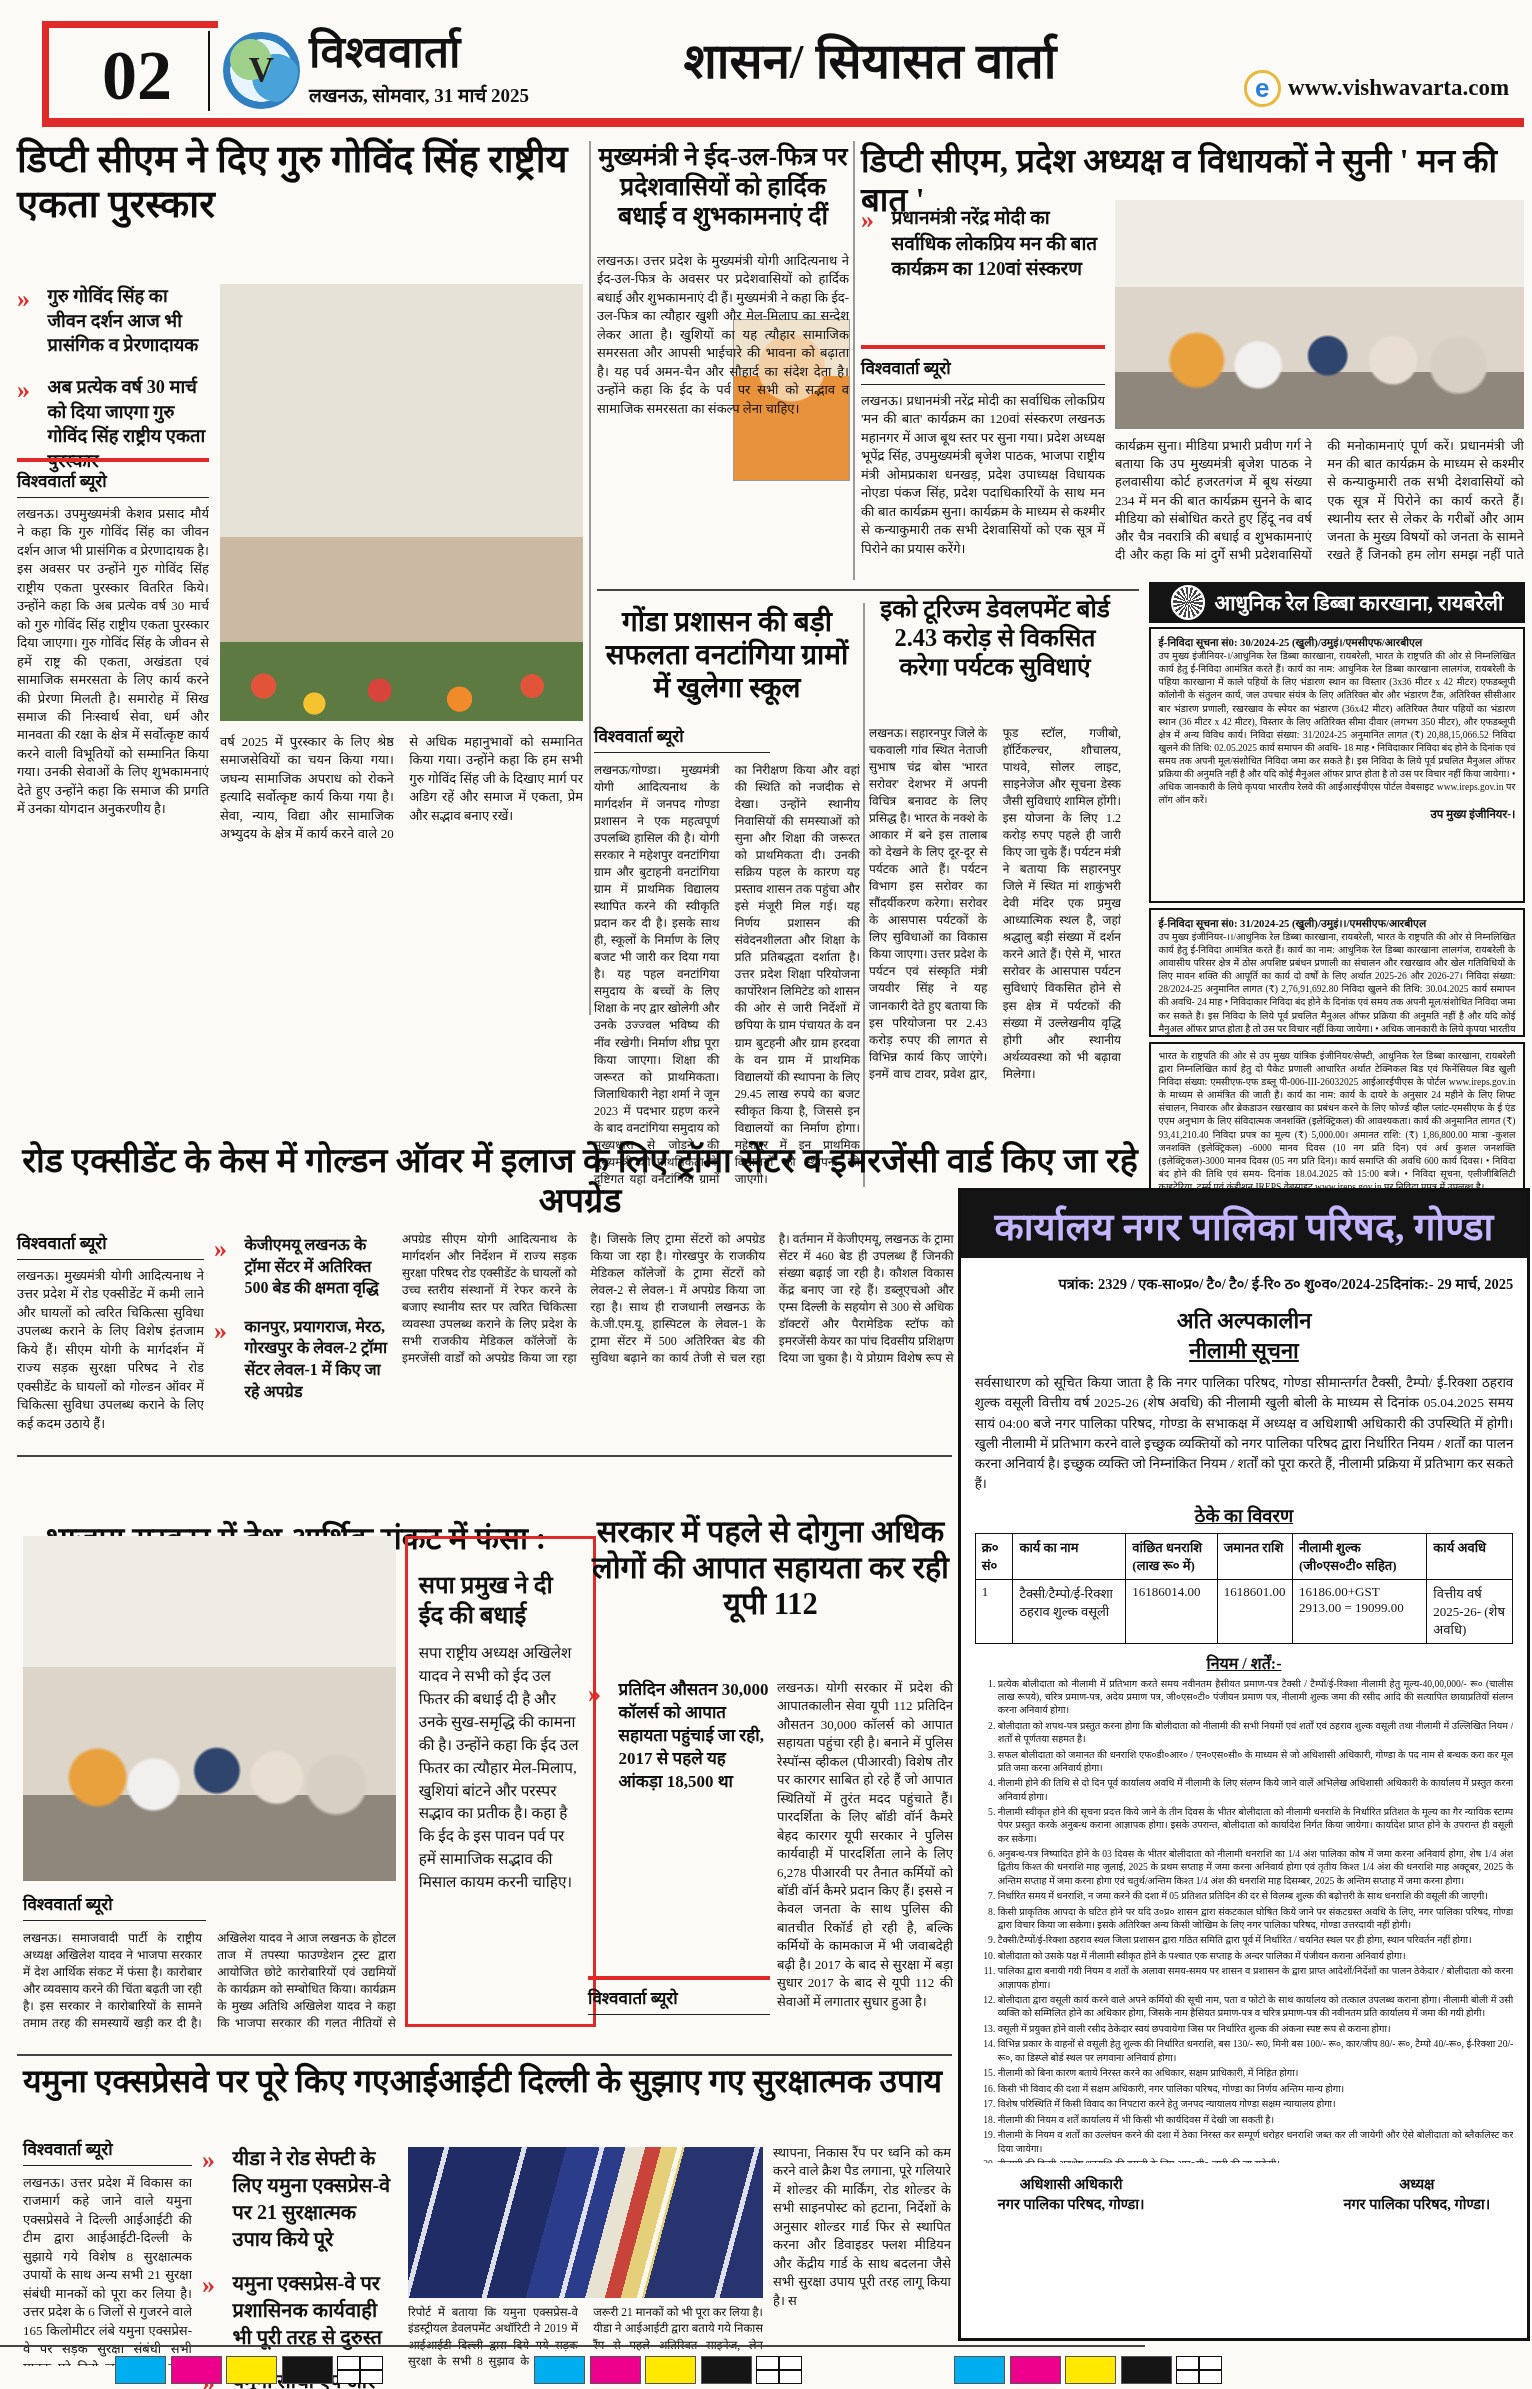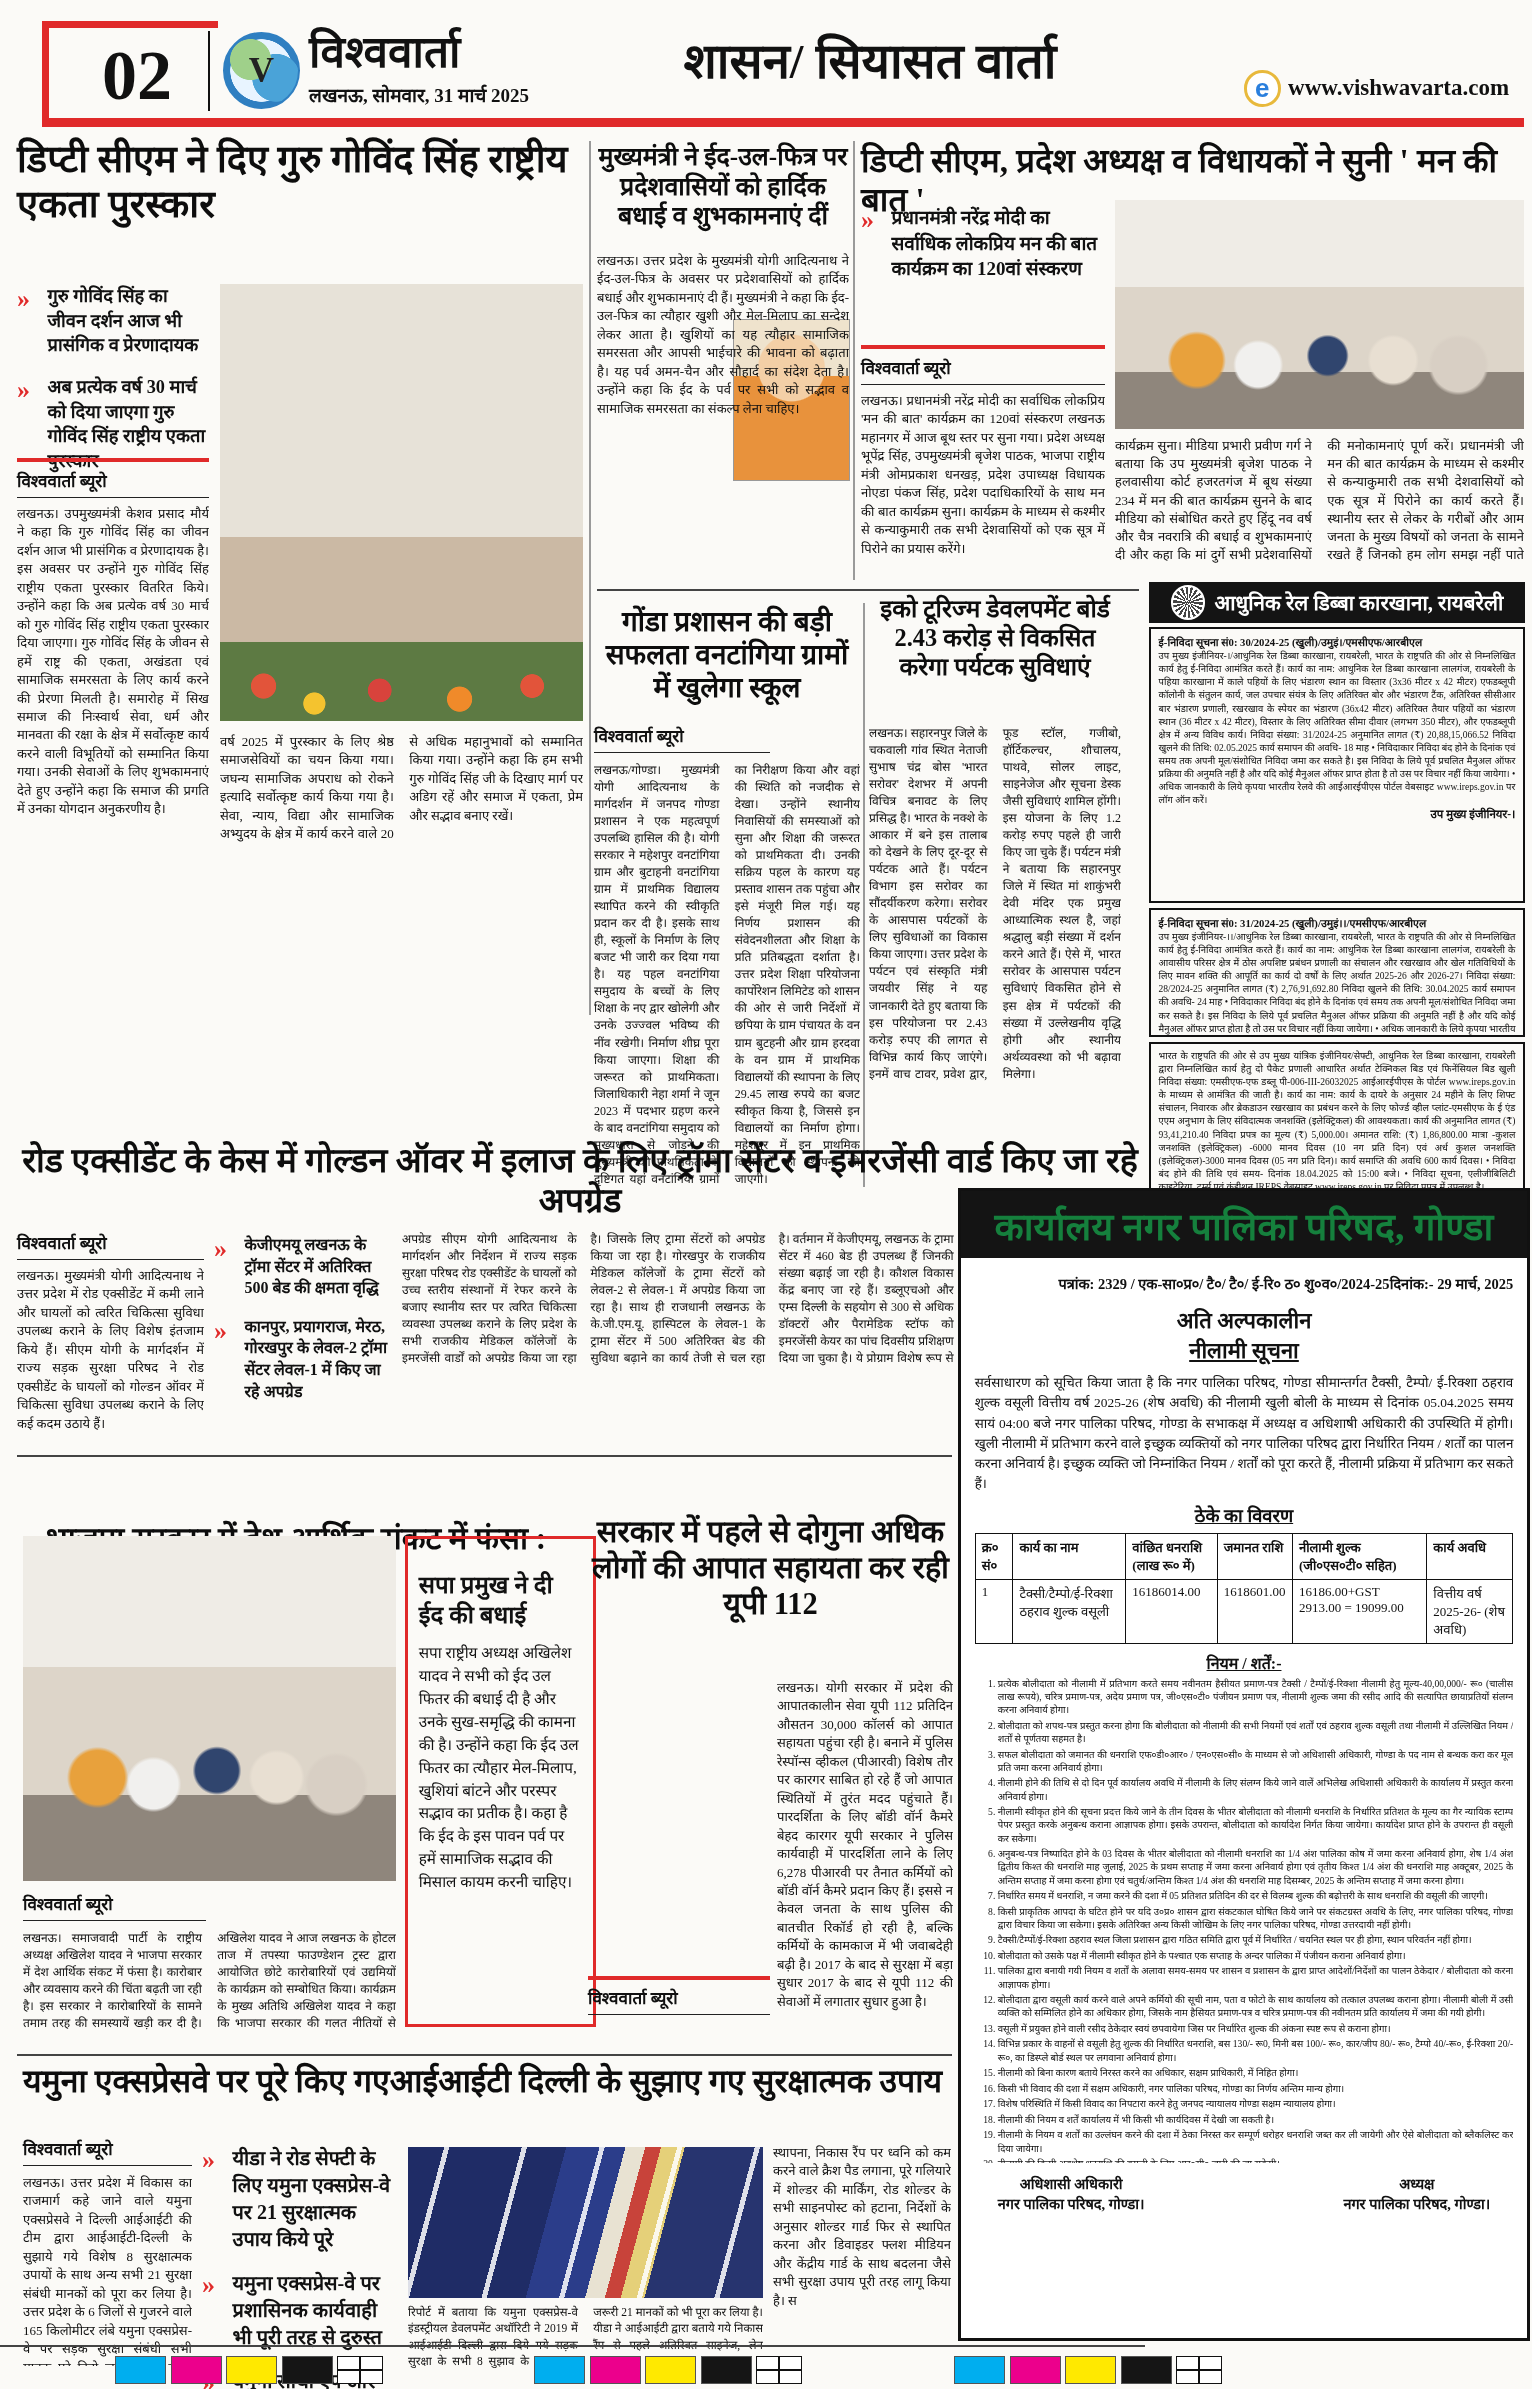--- a/index.html
+++ b/index.html
@@ -61,21 +61,21 @@
   .rail-logo{width:30.5px;height:30.5px;border-radius:50%;background:
      conic-gradient(#fff 0 10deg,#444 10deg 20deg,#fff 20deg 30deg,#444 30deg 40deg,#fff 40deg 50deg,#444 50deg 60deg,#fff 60deg 70deg,#444 70deg 80deg,#fff 80deg 90deg,#444 90deg 100deg,#fff 100deg 110deg,#444 110deg 120deg,#fff 120deg 130deg,#444 130deg 140deg,#fff 140deg 150deg,#444 150deg 160deg,#fff 160deg 170deg,#444 170deg 180deg,#fff 180deg 190deg,#444 190deg 200deg,#fff 200deg 210deg,#444 210deg 220deg,#fff 220deg 230deg,#444 230deg 240deg,#fff 240deg 250deg,#444 250deg 260deg,#fff 260deg 270deg,#444 270deg 280deg,#fff 280deg 290deg,#444 290deg 300deg,#fff 300deg 310deg,#444 310deg 320deg,#fff 320deg 330deg,#444 330deg 340deg,#fff 340deg 350deg,#444 350deg);
      border:2.3px solid #fff;flex:0 0 auto;}
   .tender{border:2.3px solid #111;padding:6.1px 7.6px;font-size:9.5px;line-height:1.38;text-align:justify;overflow:hidden;margin-top:4.6px;}
   .tender .tno{font-weight:bold;font-size:10.7px;}
   .tender .sign{text-align:right;font-weight:bold;font-size:11.5px;}
   .rail-foot{background:#141414;color:#fff;text-align:center;font-weight:bold;font-size:17px;padding:2.3px 0;letter-spacing:1.5px;}
   .rail-web{text-align:center;font-weight:bold;font-size:10.7px;margin-top:3.1px;}
   
   .gonda{border:3.1px solid #111;background:#fff;}
-  .gonda-banner{background:#141414;color:#15803d;font-weight:bold;font-size:38px;text-align:center;padding:7.6px 0;}
+  .gonda-banner{background:#141414;color:#c4b5fd;font-weight:bold;font-size:38px;text-align:center;padding:7.6px 0;}
   .gonda-inner{padding:10.7px 13.7px;font-size:13px;}
   .gonda-ref{display:flex;justify-content:flex-end;font-weight:bold;font-size:14.5px;margin-top:4.6px;}
   .gonda-t1{text-align:center;font-weight:bold;font-size:22px;margin-top:10.7px;}
   .gonda-t2{text-align:center;font-weight:bold;font-size:22px;text-decoration:underline;}
   .gonda-body{font-size:13.4px;line-height:1.5;text-align:justify;margin-top:9.2px;}
   .gonda-tbl-title{text-align:center;font-weight:bold;font-size:18.3px;text-decoration:underline;margin:7.6px 0 6.1px;}
   table.gtable{border-collapse:collapse;width:100%;font-size:13px;}
   table.gtable th,table.gtable td{border:1.5px solid #111;padding:4.6px 6.1px;text-align:left;vertical-align:top;}
   table.gtable th{font-weight:bold;}
   .rules-title{text-align:center;font-weight:bold;font-size:16px;text-decoration:underline;margin:7.6px 0 3.1px;}
@@ -194,20 +194,21 @@
   <div class="abs photo ph-group" style="left:23px;top:1536px;width:373px;height:345px;"></div>
   <div class="abs eidbox" style="left:405px;top:1536px;width:164px;height:464px;">
     <div class="t">सपा प्रमुख ने दी ईद की बधाई</div>
     <div class="b">सपा राष्ट्रीय अध्यक्ष अखिलेश यादव ने सभी को ईद उल फितर की बधाई दी है और उनके सुख-समृद्धि की कामना की है। उन्होंने कहा कि ईद उल फितर का त्यौहार मेल-मिलाप, खुशियां बांटने और परस्पर सद्भाव का प्रतीक है। कहा है कि ईद के इस पावन पर्व पर हमें सामाजिक सद्भाव की मिसाल कायम करनी चाहिए।</div>
   </div>
   <div class="abs byline" style="left:23px;top:1892px;width:183px;">विश्ववार्ता ब्यूरो</div>
   <div class="abs body cols2" style="left:23px;top:1930px;width:373px;height:116px;font-size:12px;">लखनऊ। समाजवादी पार्टी के राष्ट्रीय अध्यक्ष अखिलेश यादव ने भाजपा सरकार में देश आर्थिक संकट में फंसा है। कारोबार और व्यवसाय करने की चिंता बढ़ती जा रही है। इस सरकार ने कारोबारियों के सामने तमाम तरह की समस्यायें खड़ी कर दी है। अखिलेश यादव ने आज लखनऊ के होटल ताज में तपस्या फाउण्डेशन ट्रस्ट द्वारा आयोजित छोटे कारोबारियों एवं उद्यमियों के कार्यक्रम को सम्बोधित किया। कार्यक्रम के मुख्य अतिथि अखिलेश यादव ने कहा कि भाजपा सरकार की गलत नीतियों से बैंकिंग सेक्टर बैठ गया है। बैंकों को आपस में विलय करना पड़ा। ईज आफ डूइंग बिजनेस इफेक्टिव लेस है। इनका ईज ऑफ डूइंग बिजनेस इनसल्ट, क्राइम, करप्शन और कमीशन का शिकार हो गया है। पूरा कारोबार जीएसटी और टीडीएस में उलझा हुआ है। मेक इन इंडिया दिखाई नहीं देता है। मैन्युफैक्चरिंग में चीन हावी है। सरकार ने पूरा बाजार दूसरों के हाथों में दे दिया है। उन्होंने कहा कि भाजपा ने कारोबार के लिए सिर्फ गिनती के कारोबारियों को अवसर दिया है। बाकियों के सामने समस्यायें खड़ी कर दी गयी है। देश में महंगाई, बेरोजगारी चरम पर है। सरकार तीसरी बड़ी अर्थव्यवस्था होने का दावा कर रही है। भाजपा की तीसरी बड़ी अर्थव्यवस्था में 80 करोड़ लोग सरकारी राशन पर जीने को मजबूर है। सरकार बताएं की इनकी प्रतिव्यक्ति आय क्या है। अखिलेश यादव ने कहा कि भाजपा सरकार की आर्थिक नीतियां पूरी तरह फेल है। देश में इतनी बेरोजगारी पहले कभी नहीं थी।</div>
 
   <div class="abs hl center" style="left:588px;top:1515px;width:365px;font-size:30.5px;">सरकार में पहले से दोगुना अधिक लोगों की आपात सहायता कर रही यूपी 112</div>
   <ul class="abs bullets" style="left:588px;top:1679px;width:182px;font-size:17px;">
+      <li>प्रतिदिन औसतन 30,000 कॉलर्स को आपात सहायता पहुंचाई जा रही, 2017 से पहले यह आंकड़ा 18,500 था</li>
     </ul>
   <div class="abs redbar" style="left:588px;top:1976px;width:182px;"></div>
   <div class="abs byline" style="left:588px;top:1986px;width:182px;">विश्ववार्ता ब्यूरो</div>
   <div class="abs body" style="left:777px;top:1679px;width:176px;height:368px;">लखनऊ। योगी सरकार में प्रदेश की आपातकालीन सेवा यूपी 112 प्रतिदिन औसतन 30,000 कॉलर्स को आपात सहायता पहुंचा रही है। बनाने में पुलिस रेस्पॉन्स व्हीकल (पीआरवी) विशेष तौर पर कारगर साबित हो रहे हैं जो आपात स्थितियों में तुरंत मदद पहुंचाते हैं। पारदर्शिता के लिए बॉडी वॉर्न कैमरे बेहद कारगर यूपी सरकार ने पुलिस कार्यवाही में पारदर्शिता लाने के लिए 6,278 पीआरवी पर तैनात कर्मियों को बॉडी वॉर्न कैमरे प्रदान किए हैं। इससे न केवल जनता के साथ पुलिस की बातचीत रिकॉर्ड हो रही है, बल्कि कर्मियों के कामकाज में भी जवाबदेही बढ़ी है। 2017 के बाद से सुरक्षा में बड़ा सुधार 2017 के बाद से यूपी 112 की सेवाओं में लगातार सुधार हुआ है।</div>
 
   <div class="abs hline" style="left:17px;top:2054px;width:935px;"></div>
 
   <div class="abs hl" style="left:23px;top:2063px;width:928px;font-size:32px;">यमुना एक्सप्रेसवे पर पूरे किए गएआईआईटी दिल्ली के सुझाए गए सुरक्षात्मक उपाय</div>
   <div class="abs byline" style="left:23px;top:2137px;width:169px;">विश्ववार्ता ब्यूरो</div>
   <div class="abs body" style="left:23px;top:2174px;width:169px;height:192px;">लखनऊ। उत्तर प्रदेश में विकास का राजमार्ग कहे जाने वाले यमुना एक्सप्रेसवे ने दिल्ली आईआईटी की टीम द्वारा आईआईटी-दिल्ली के सुझाये गये विशेष 8 सुरक्षात्मक उपायों के साथ अन्य सभी 21 सुरक्षा संबंधी मानकों को पूरा कर लिया है। उत्तर प्रदेश के 6 जिलों से गुजरने वाले 165 किलोमीटर लंबे यमुना एक्सप्रेस-वे पर सड़क सुरक्षा संबंधी सभी मानक पूरे किये जा चुके हैं। राज्य सड़क सुरक्षा परिषद ने अपनी वार्षिक</div>

